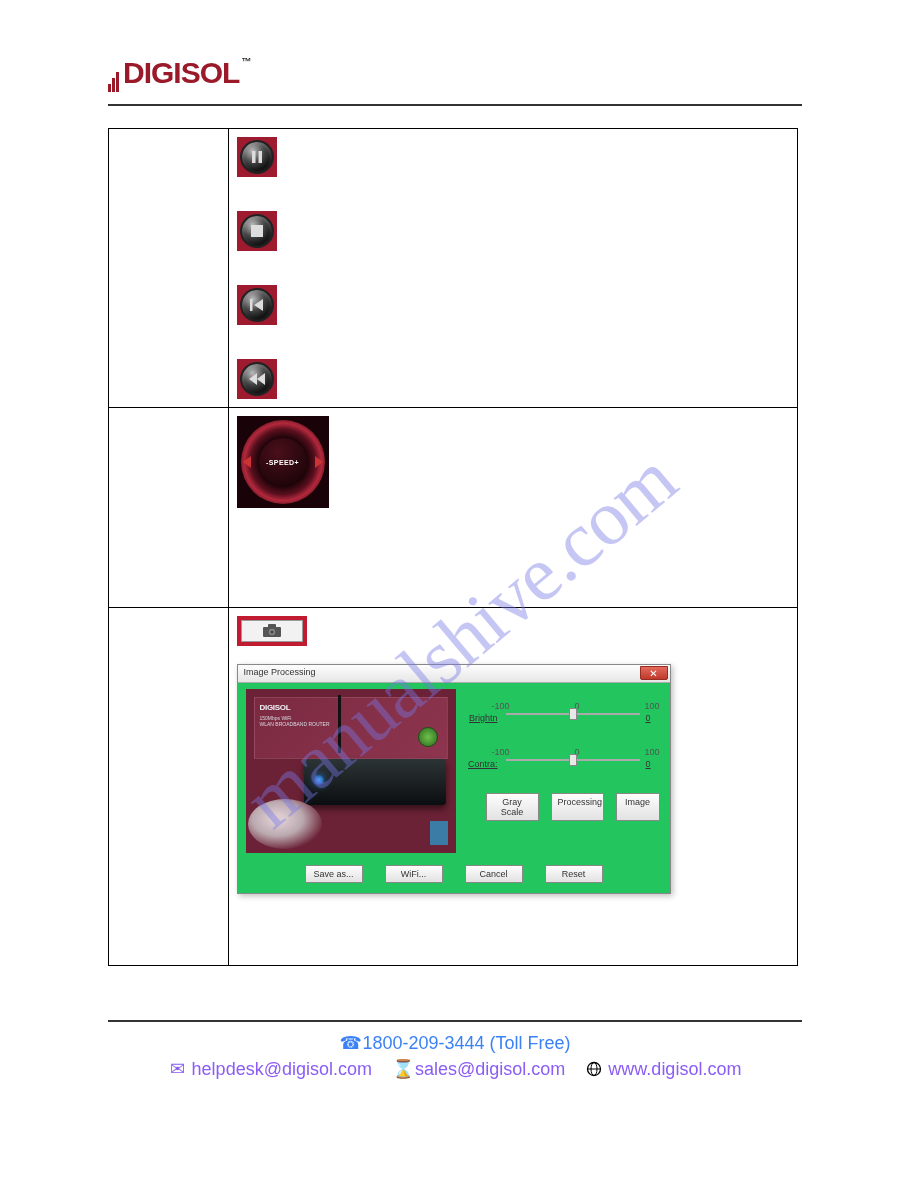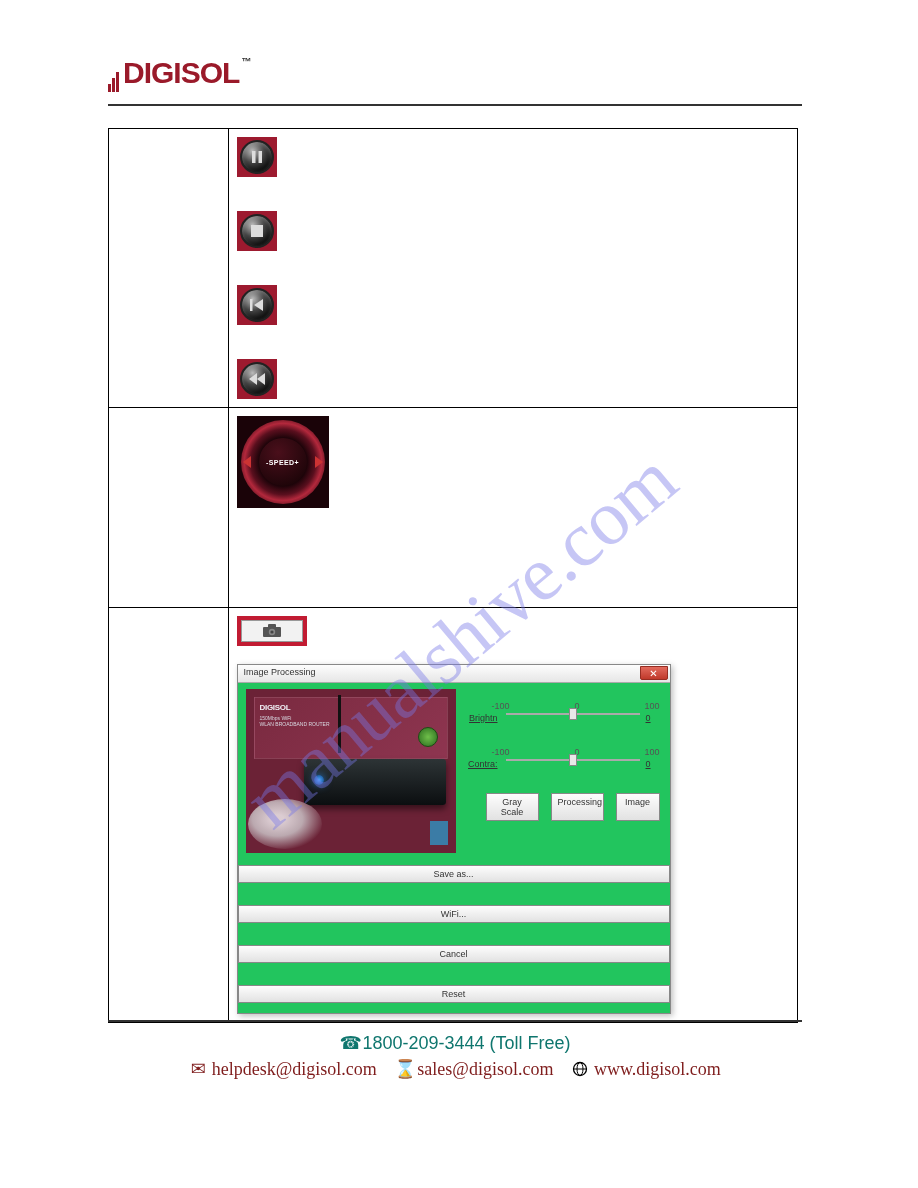--- a/index.html
+++ b/index.html
@@ -243,21 +243,20 @@
   }
   .dlg .wbtn {
     font-size: 9px; padding: 3px 6px;
     background: linear-gradient(#fdfdfd, #e2e2e2);
     border: 1px solid #888; min-width: 44px;
     text-align: center;
   }
   .dlg .footer {
     display: flex; justify-content: center; gap: 22px;
     padding: 8px 0 10px 0;
-    flex-direction: column;
   }
   .dlg .footer .wbtn { min-width: 58px; }
 
   .watermark-wrap {
     position: absolute;
     left: 0; top: 0; width: 918px; height: 1188px;
     pointer-events: none;
     z-index: 50;
   }
   .watermark {
@@ -278,28 +277,27 @@
     width: 694px;
   }
   .hr-bot {
     border: none;
     border-top: 2px solid #333;
   }
   .contact1 {
     text-align: center;
     margin-top: 10px;
     font-size: 18px;
-    color: #0f766e;
+    color: #3b82f6;
   }
   .contact2 {
     text-align: center;
     margin-top: 4px;
     font-size: 18px;
-    color: #7f1d1d;
-    font-family: Liberation Serif, serif;
+    color: #8b5cf6;
   }
   .ficon { display: inline-block; width: 18px; text-align: center; }
 </style>
 </head>
 <body>
 
 <div class="page">
   <div class="logo">
     <span class="bars">
       <span style="height:8px"></span><span style="height:14px"></span><span style="height:20px"></span>

